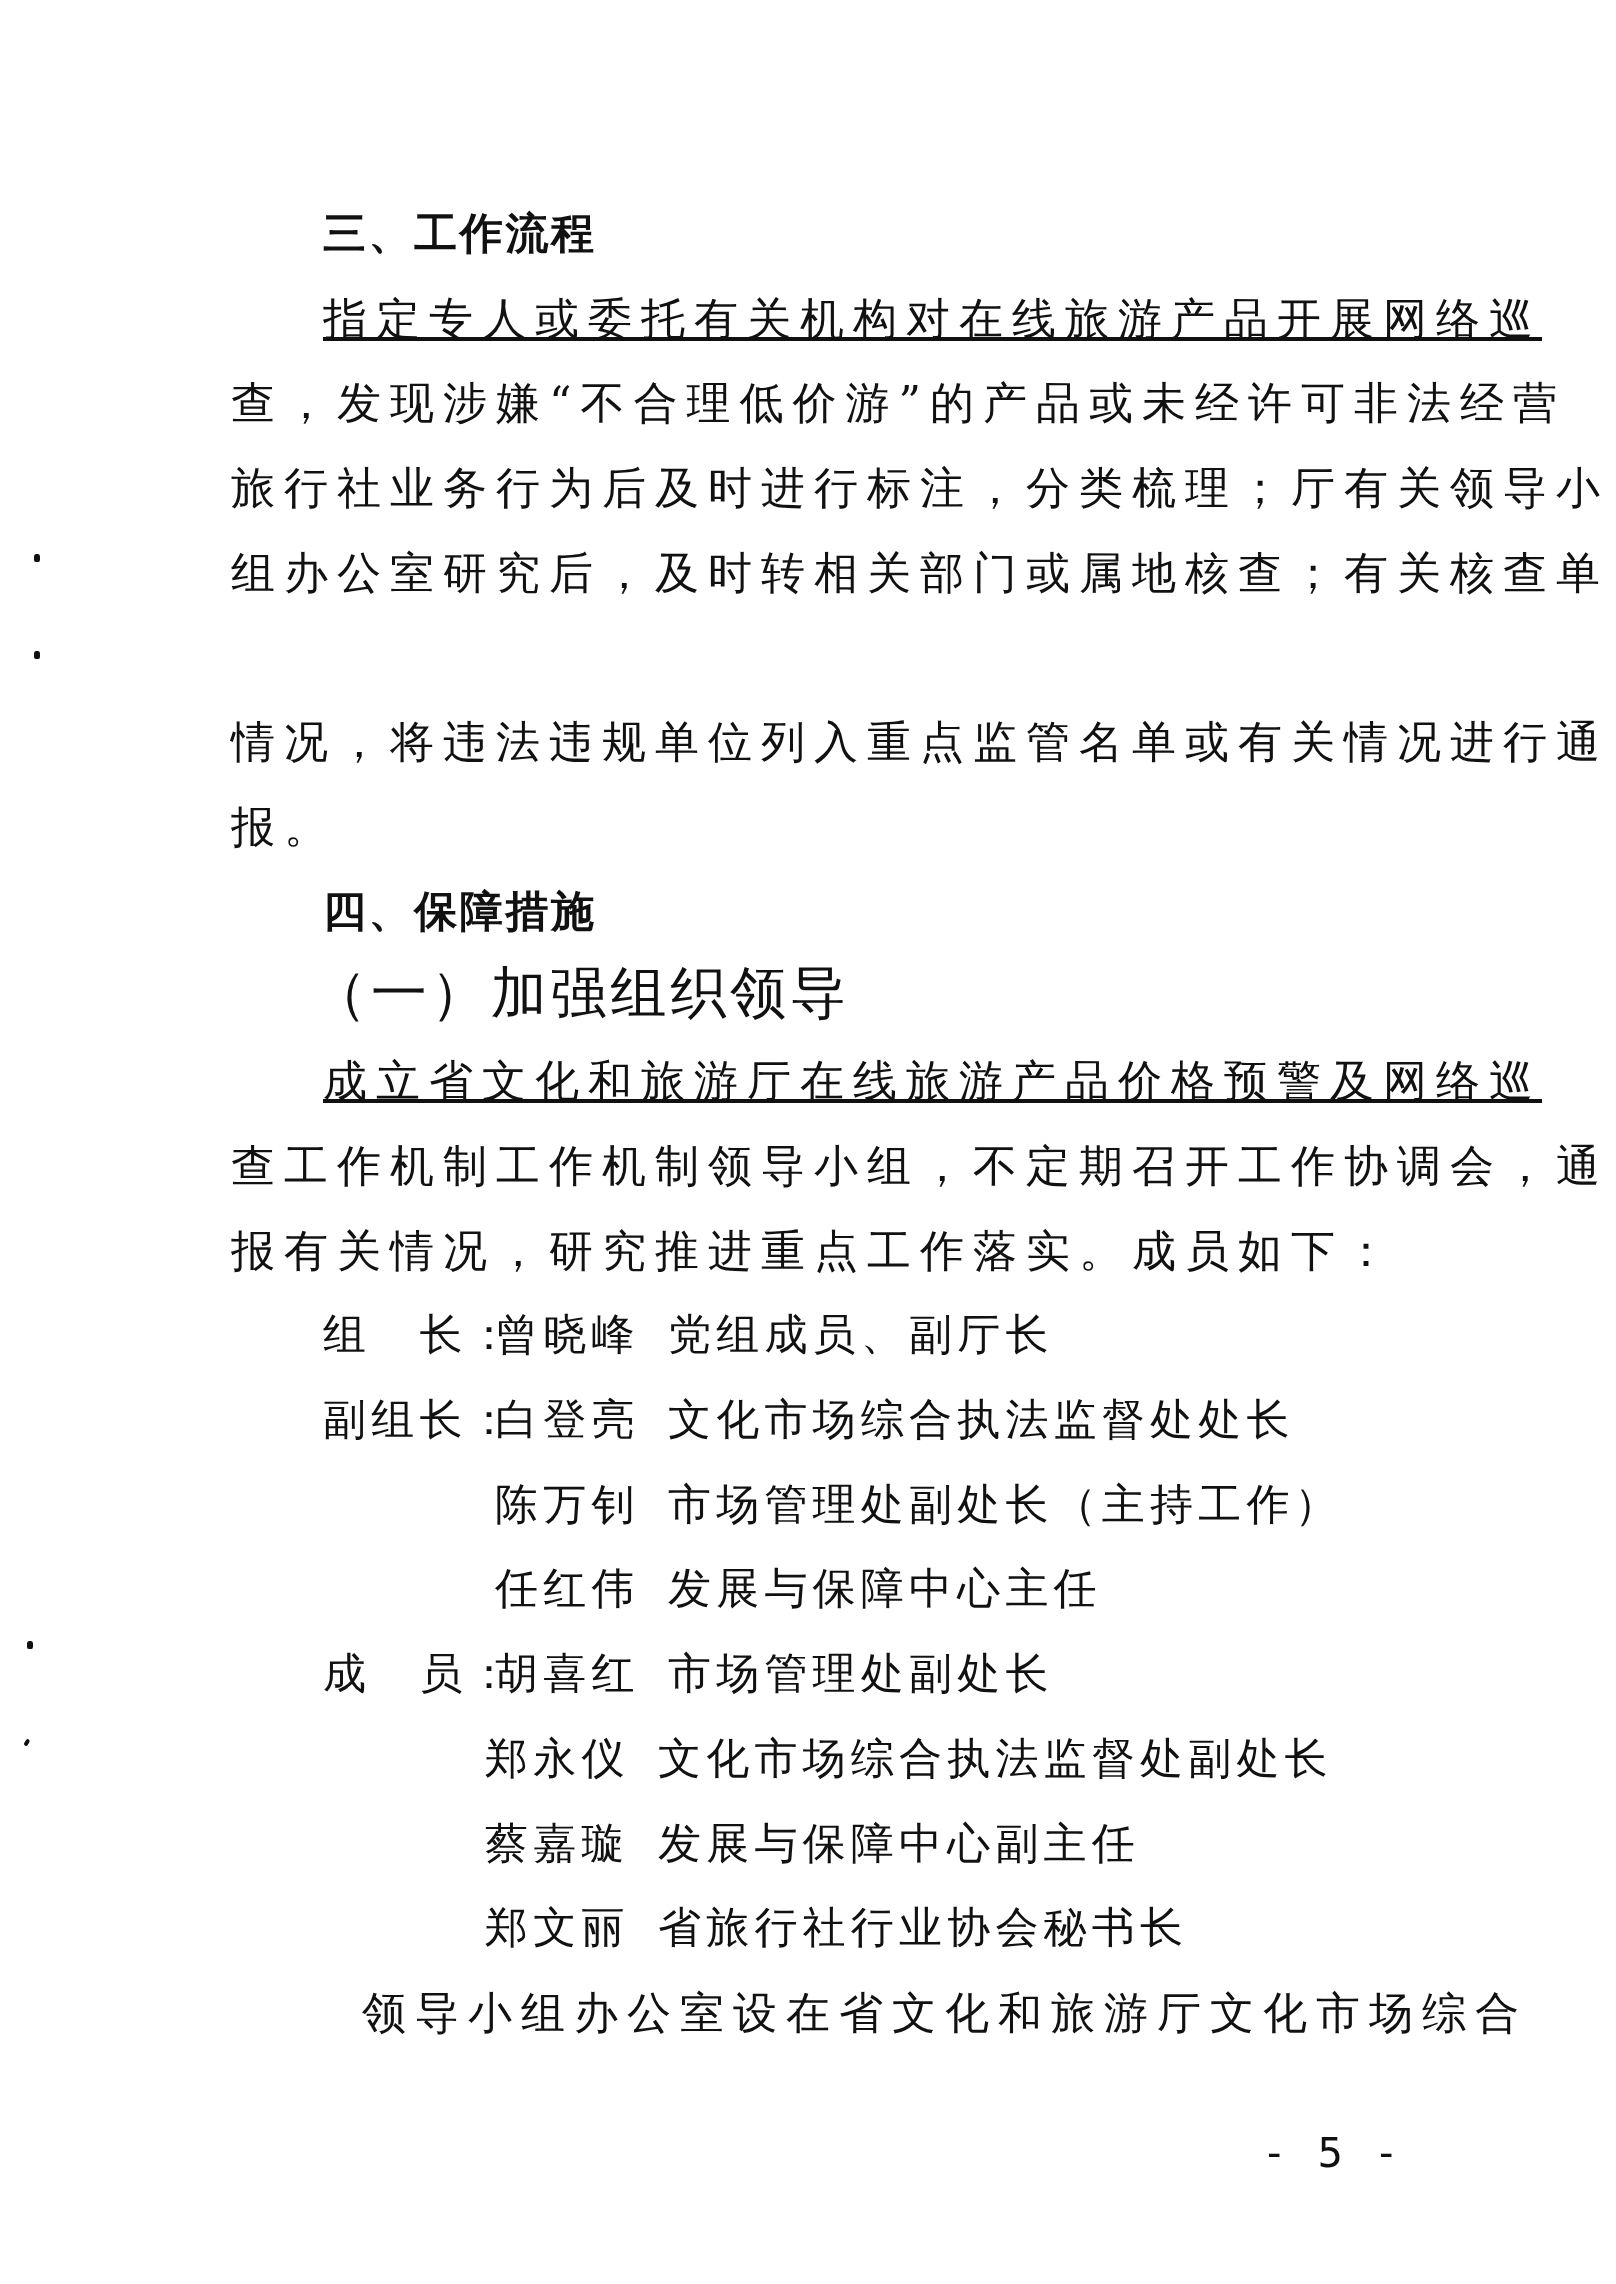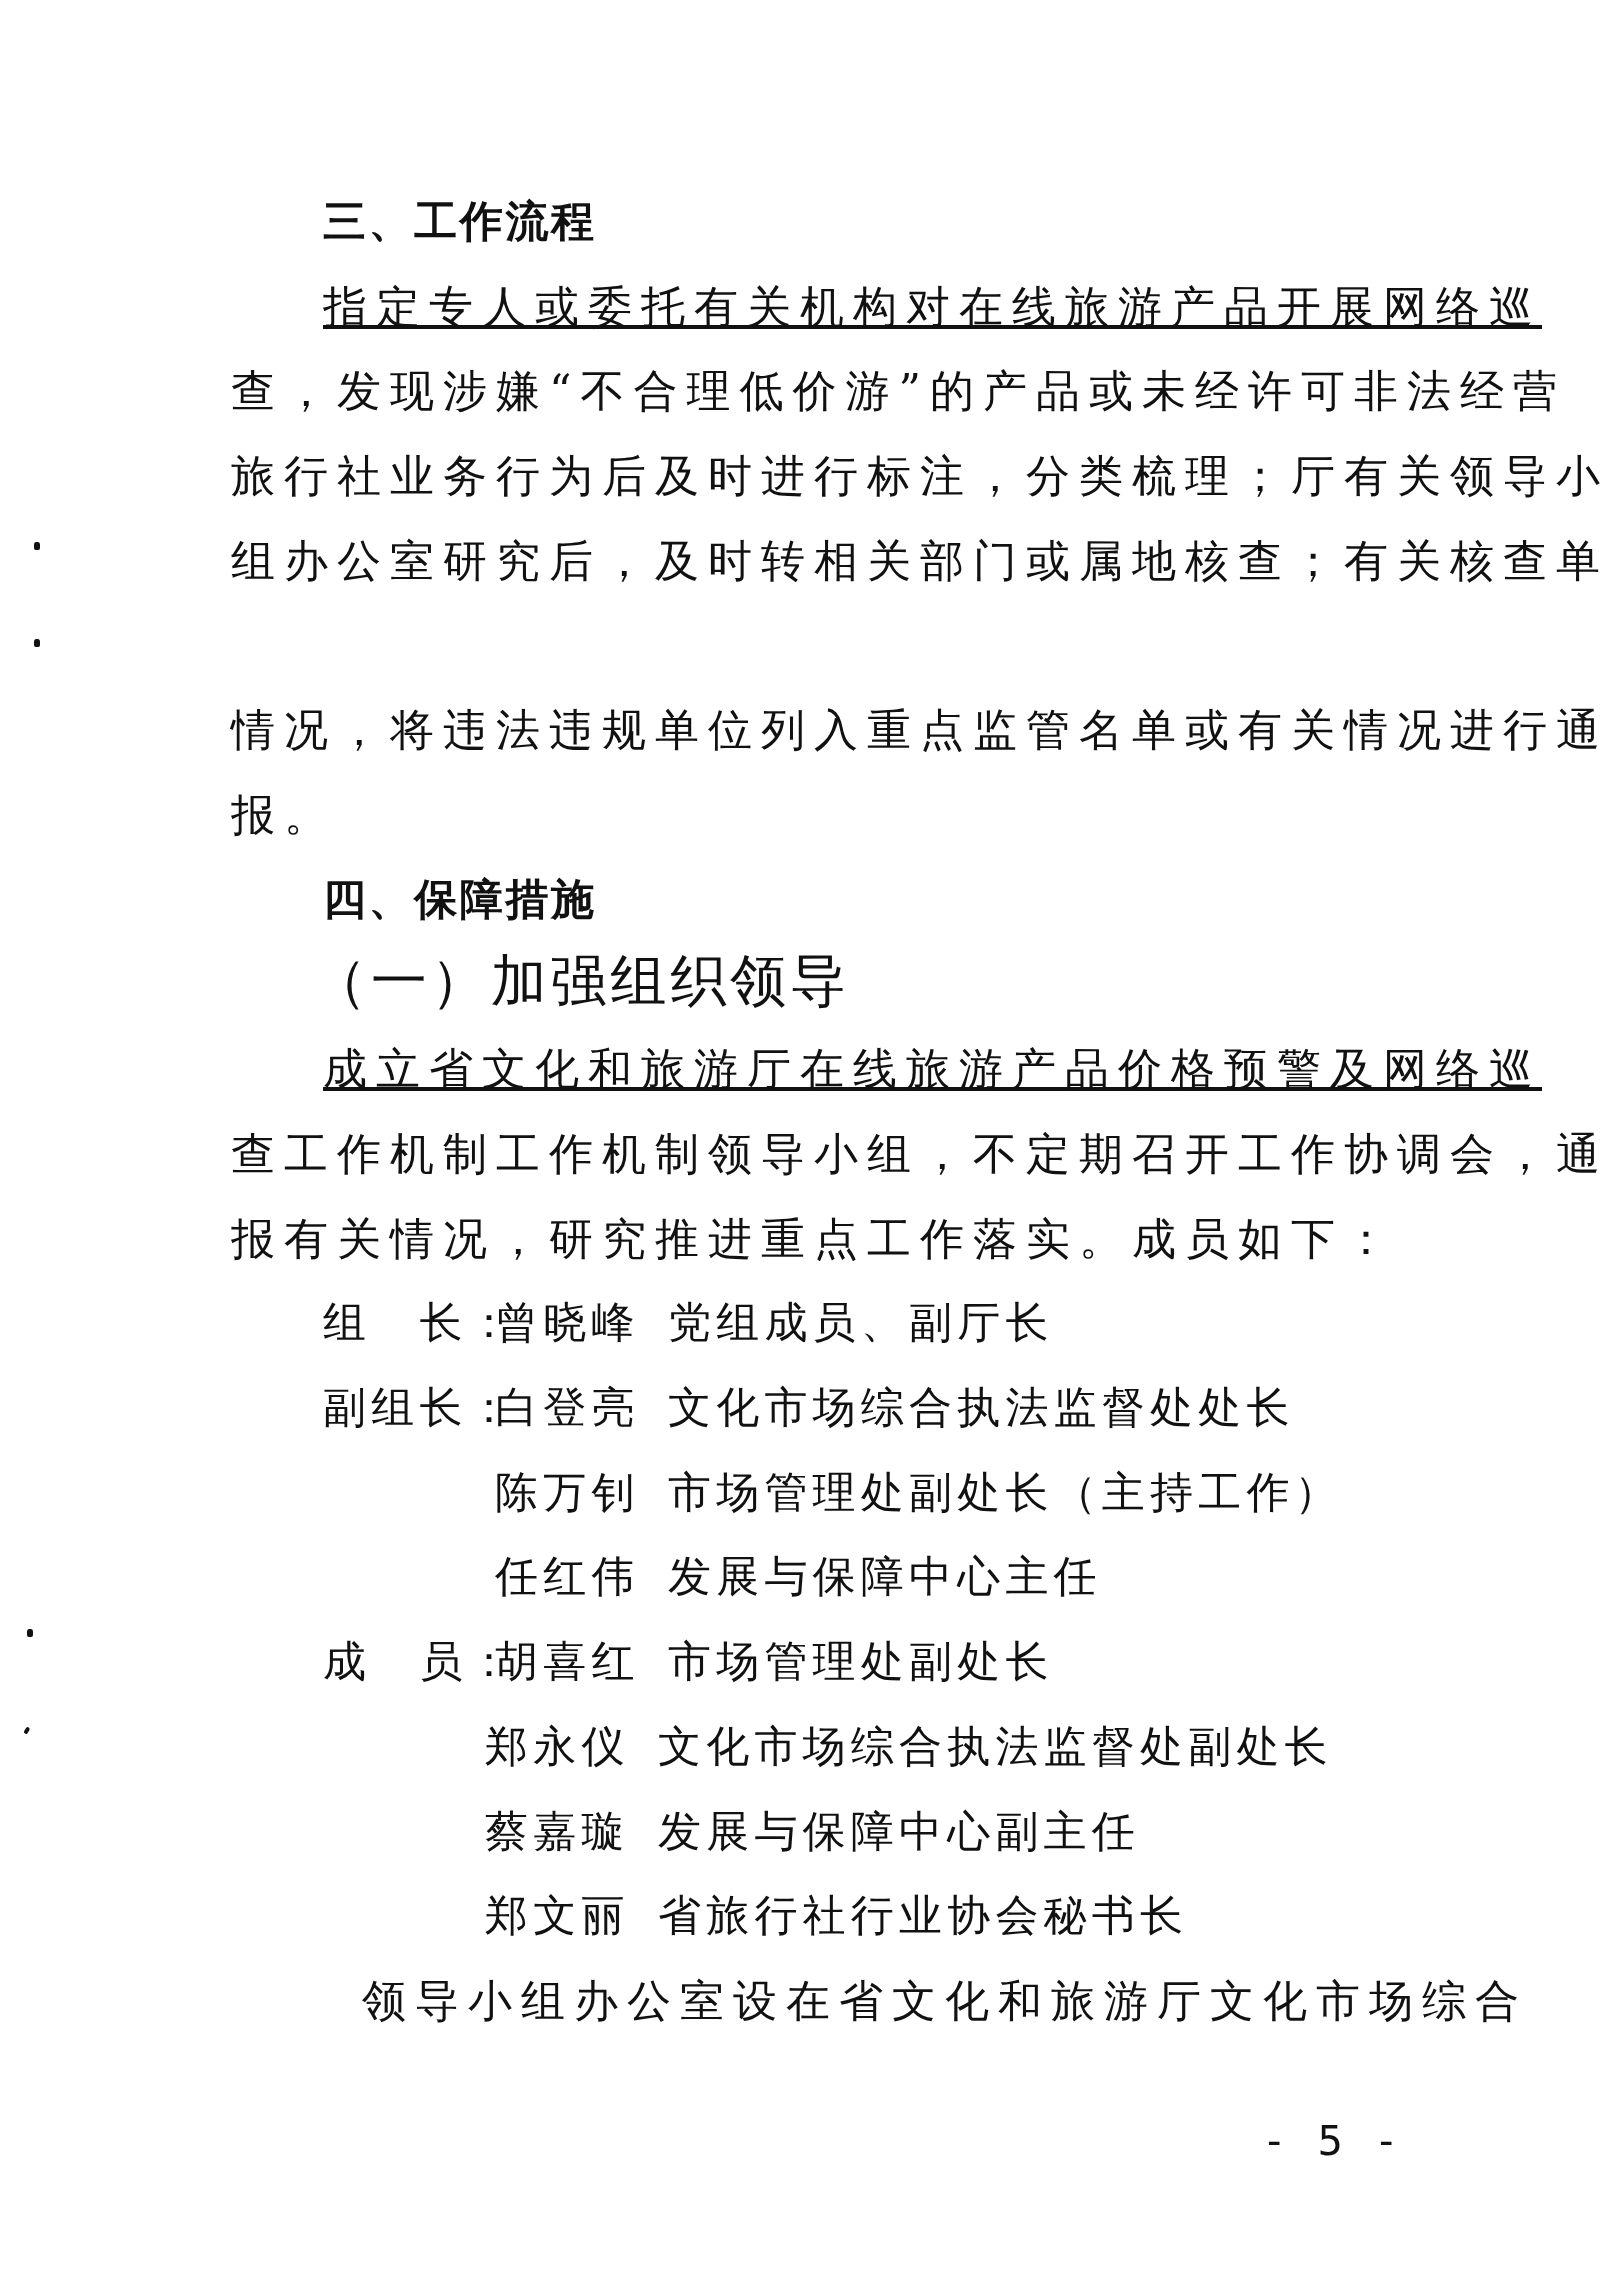--- a/index.html
+++ b/index.html
@@ -10,21 +10,21 @@
   body {
     width: 1616px;
     height: 2284px;
     position: relative;
     overflow: hidden;
     color: #111111;
     font-family: "DejaVu Serif", "Liberation Serif", serif;
   }
   .page {
     position: absolute;
-    left: 0; top: 0;
+    left: 0; top: 12px;
     width: 1616px;
     height: 2196px;
     background: #ffffff;
   }
   .line {
     position: absolute;
     white-space: nowrap;
     font-size: 44px;
     line-height: 65px;
     letter-spacing: 9px;

